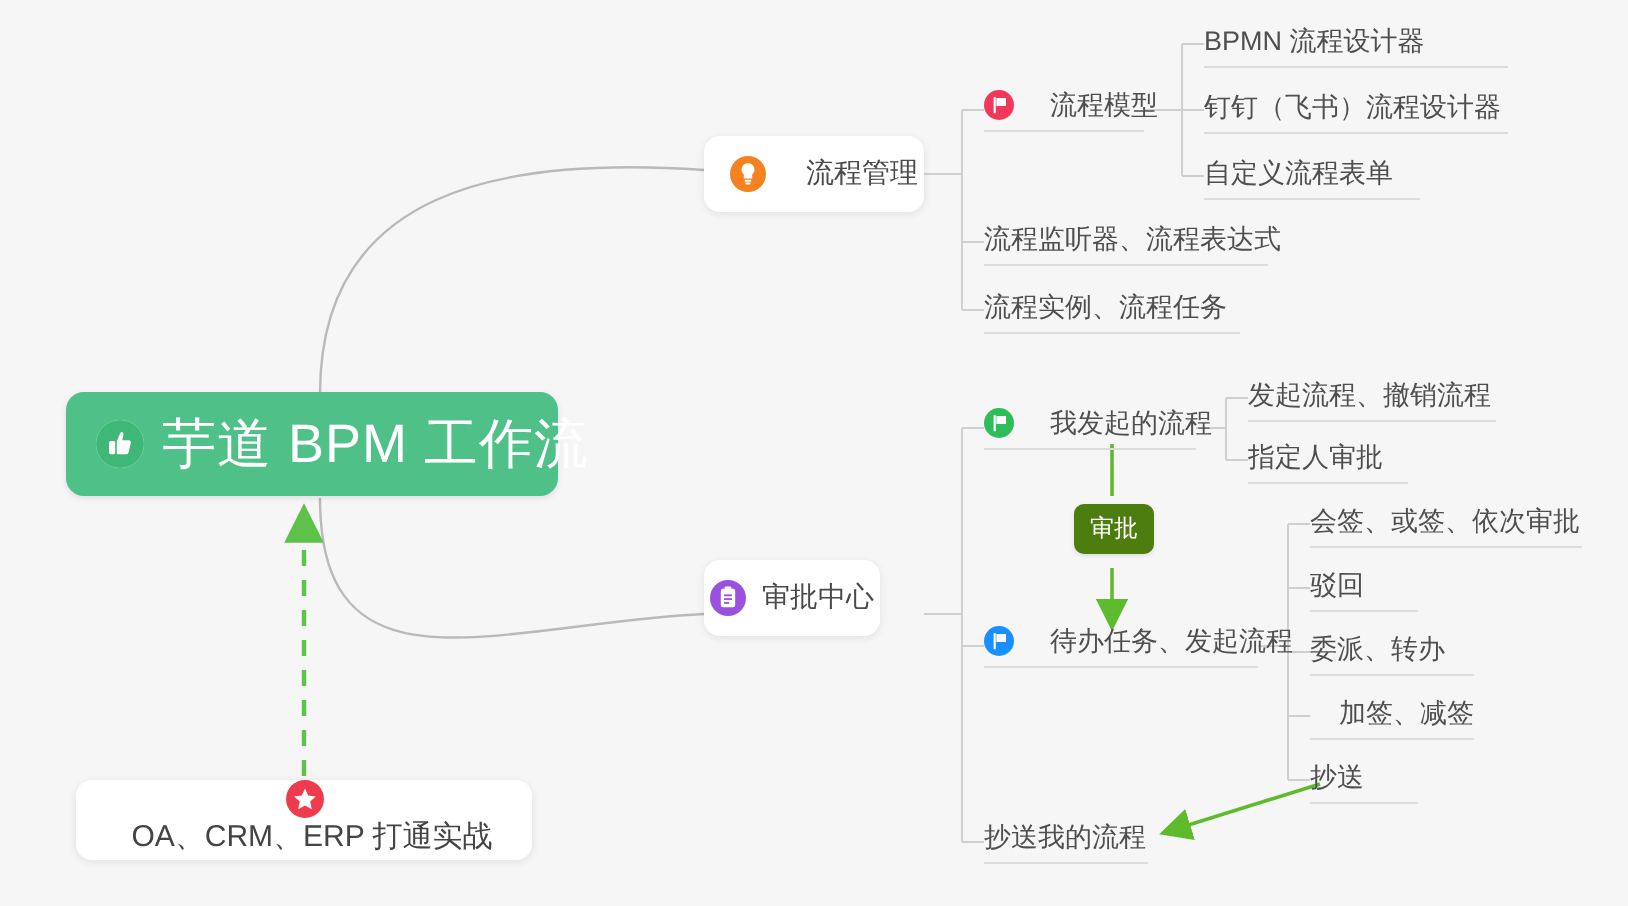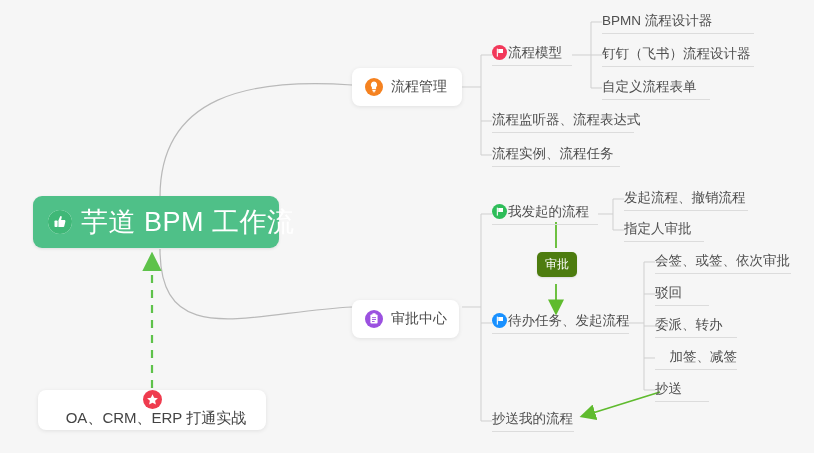--- a/index.html
+++ b/index.html
@@ -61,22 +61,22 @@
     box-sizing: border-box;
     padding: 0 13px;
     z-index: 4;
   }
   .card-label {
     font-size: 14px;
     color: #4a4a4a;
     margin-left: 8px;
     white-space: nowrap;
   }
-  #node-liucheng-guanli { left: 352px; top: 68px; width: 110px; height: 38px; }
-  #node-shenpi-zhongxin { left: 352px; top: 300px; width: 107px; height: 38px; }
+  #node-liucheng-guanli { left: 352px; top: 68px; width: 110px; height: 38px; gap: 12px; }
+  #node-shenpi-zhongxin { left: 352px; top: 280px; width: 88px; height: 38px; justify-content: center; }
   #node-bottom-card {
     left: 38px; top: 390px; width: 228px; height: 40px; flex-direction: column;
   }
   #node-bottom-card .card-label { font-size: 15px; color: #444; }
 
   
   .topic {
     position: absolute;
     display: flex;
     align-items: center;
@@ -84,21 +84,21 @@
     padding-bottom: 4px;
     box-sizing: border-box;
     white-space: nowrap;
     z-index: 3;
   }
   .topic .t-label {
     font-size: 13.5px;
     color: #4f4f4f;
     line-height: 17px;
   }
-  .topic .t-icon + .t-label { margin-left: 1px; }
+  .topic .t-icon + .t-label { margin-left: 18px; }
 
   
   .ico {
     display: inline-block;
     border-radius: 50%;
     position: relative;
     flex: 0 0 auto;
   }
   .ico svg { display: block; }
 

